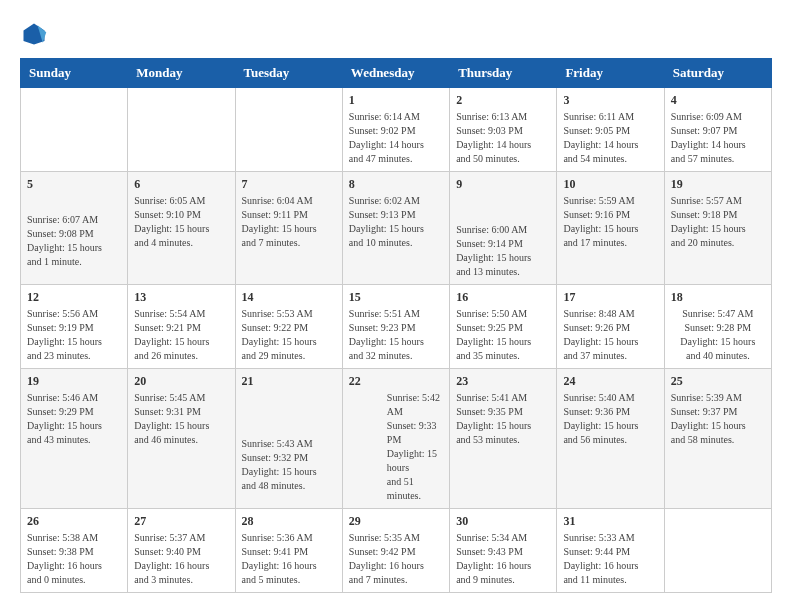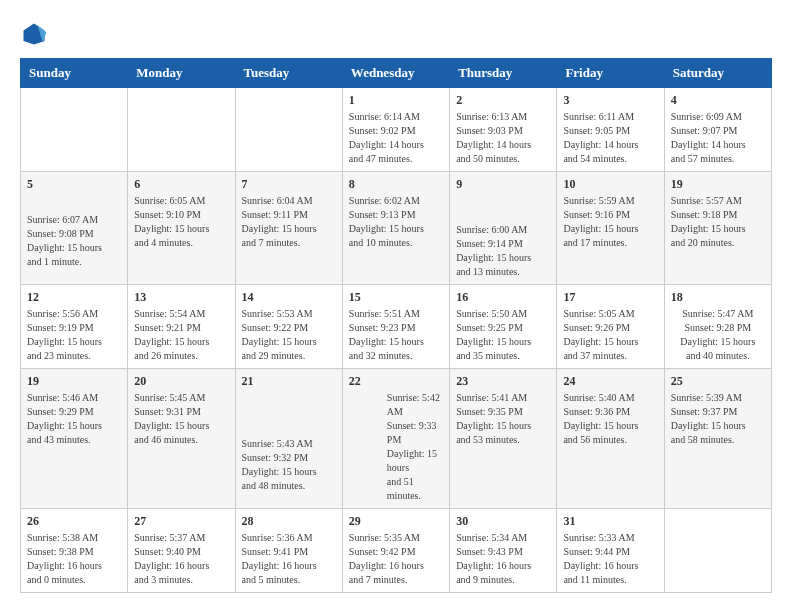--- a/index.html
+++ b/index.html
@@ -233,21 +233,21 @@
         </td>
         <td>
           <span class="day-num">16</span>
           <div class="day-info" style="white-space: pre-line;">Sunrise: 5:50 AM
 Sunset: 9:25 PM
 Daylight: 15 hours
 and 35 minutes.</div>
         </td>
         <td>
           <span class="day-num">17</span>
-          <div class="day-info" style="white-space: pre-line;">Sunrise: 5:05 AM
+          <div class="day-info" style="white-space: pre-line;">Sunrise: 8:48 AM
 Sunset: 9:26 PM
 Daylight: 15 hours
 and 37 minutes.</div>
         </td>
         <td>
           <span class="day-num">18</span>
           <div class="day-info" style="white-space: pre-line; text-align: center;">Sunrise: 5:47 AM
 Sunset: 9:28 PM
 Daylight: 15 hours
 and 40 minutes.</div>

